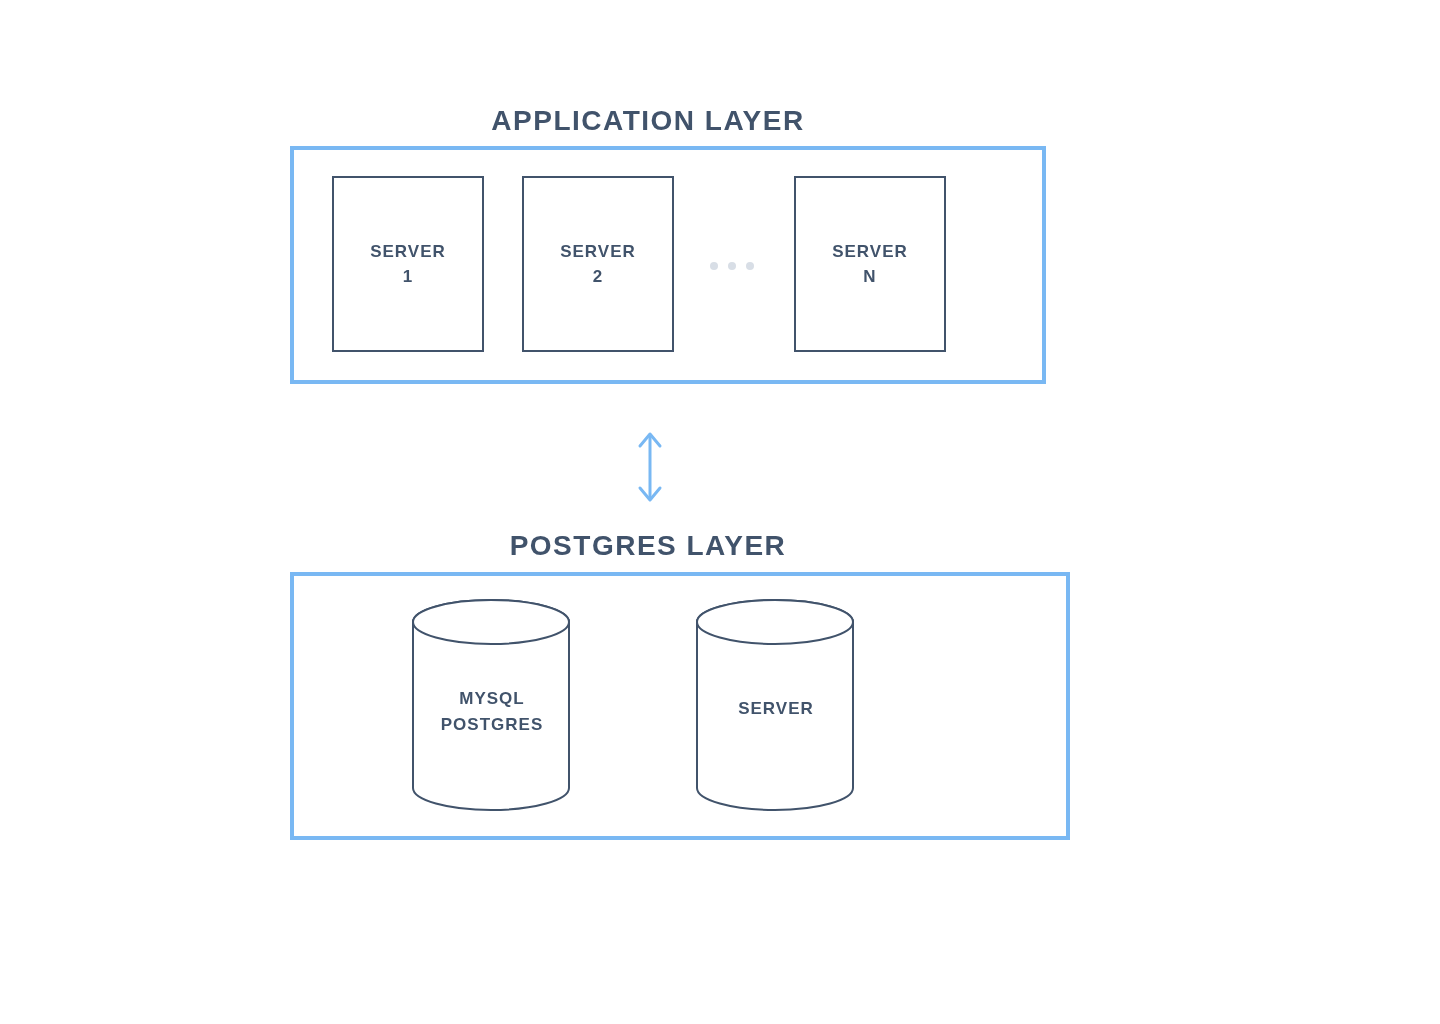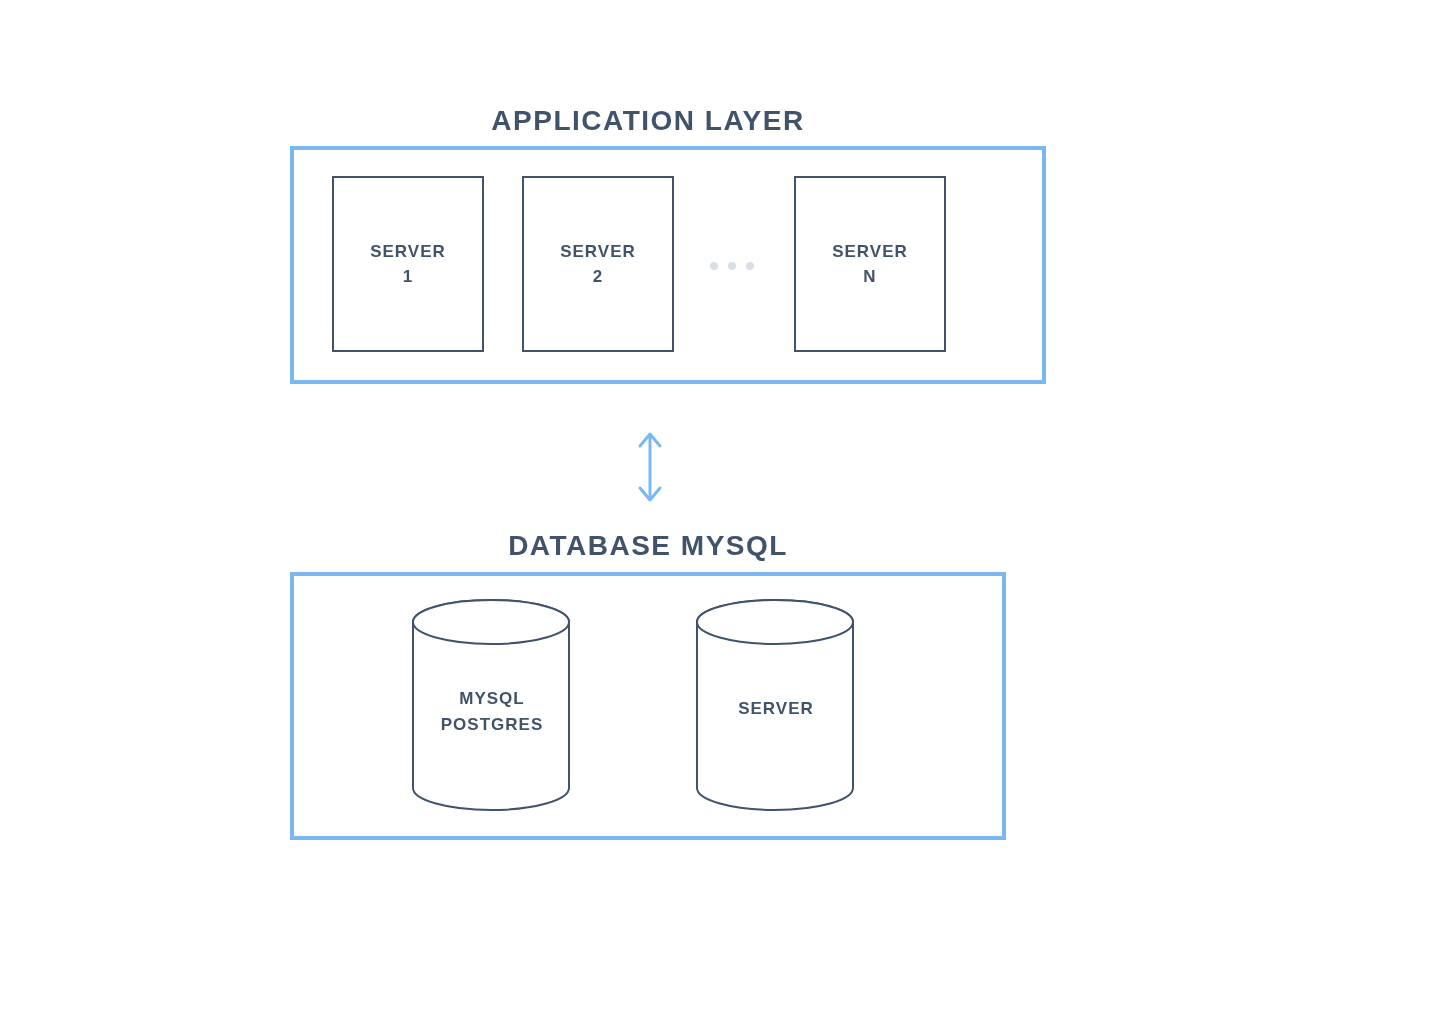--- a/index.html
+++ b/index.html
@@ -108,23 +108,23 @@
   </div>
 
   <div class="arrow-container" style="left:636px; top:428px;">
     <svg width="28" height="78" viewBox="0 0 28 78">
       <line x1="14" y1="8" x2="14" y2="70" stroke="#79b8f3" stroke-width="3"></line>
       <polyline points="4,18 14,6 24,18" fill="none" stroke="#79b8f3" stroke-width="3" stroke-linecap="round" stroke-linejoin="round"></polyline>
       <polyline points="4,60 14,72 24,60" fill="none" stroke="#79b8f3" stroke-width="3" stroke-linecap="round" stroke-linejoin="round"></polyline>
     </svg>
   </div>
 
-  <div class="layer-title" style="left:290px; top:530px; width:716px;">DATABASE  MYSQL</div>
+  <div class="layer-title" style="left:290px; top:530px; width:716px;">POSTGRES  LAYER</div>
 
-  <div class="layer-box" style="left:290px; top:572px; width:716px; height:268px;">
+  <div class="layer-box" style="left:290px; top:572px; width:780px; height:268px;">
 
     <div class="db-cylinder" style="left:116px; top:22px;">
       <svg width="162" height="214" viewBox="0 0 162 214">
         <ellipse cx="81" cy="24" rx="78" ry="22" fill="#ffffff" stroke="#41536b" stroke-width="2"></ellipse>
         <path d="M 3 24 L 3 190 A 78 22 0 0 0 159 190 L 159 24" fill="#ffffff" stroke="#41536b" stroke-width="2"></path>
         <ellipse cx="81" cy="24" rx="78" ry="22" fill="#ffffff" stroke="#41536b" stroke-width="2"></ellipse>
       </svg>
     </div>
     <div class="db-label" style="left:118px; top:110px;">MYSQL
 POSTGRES</div>

